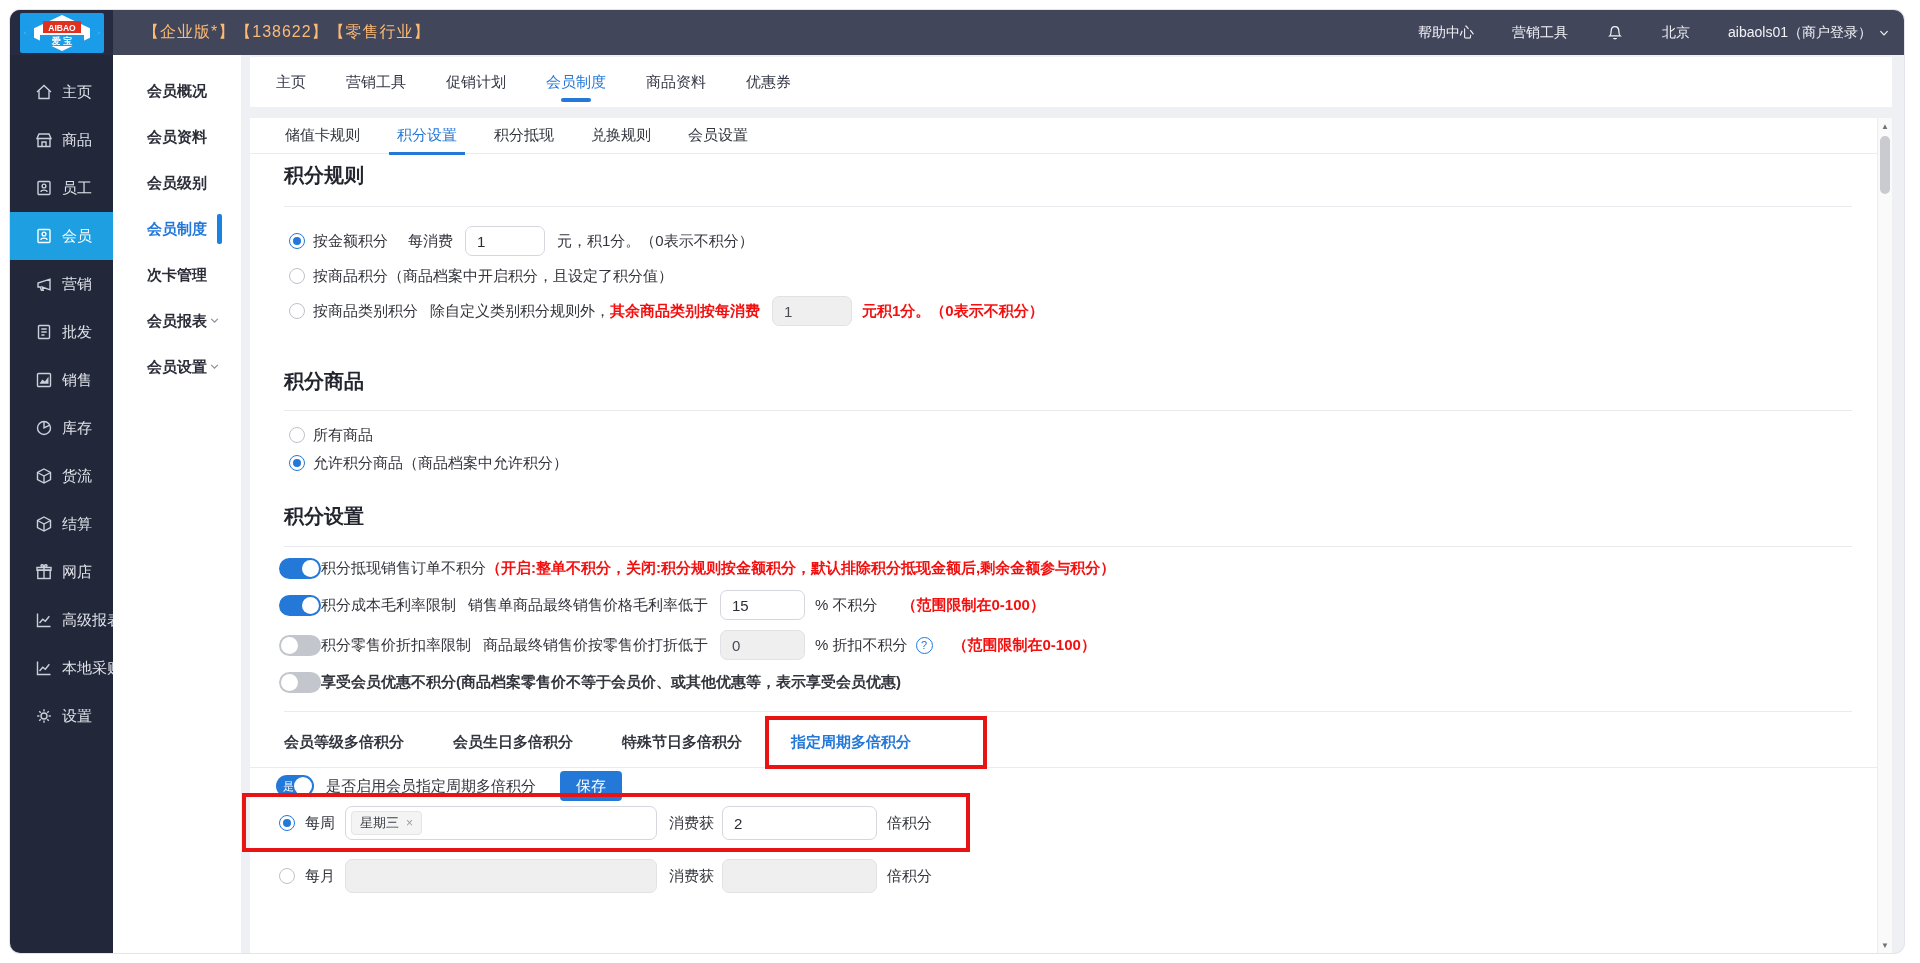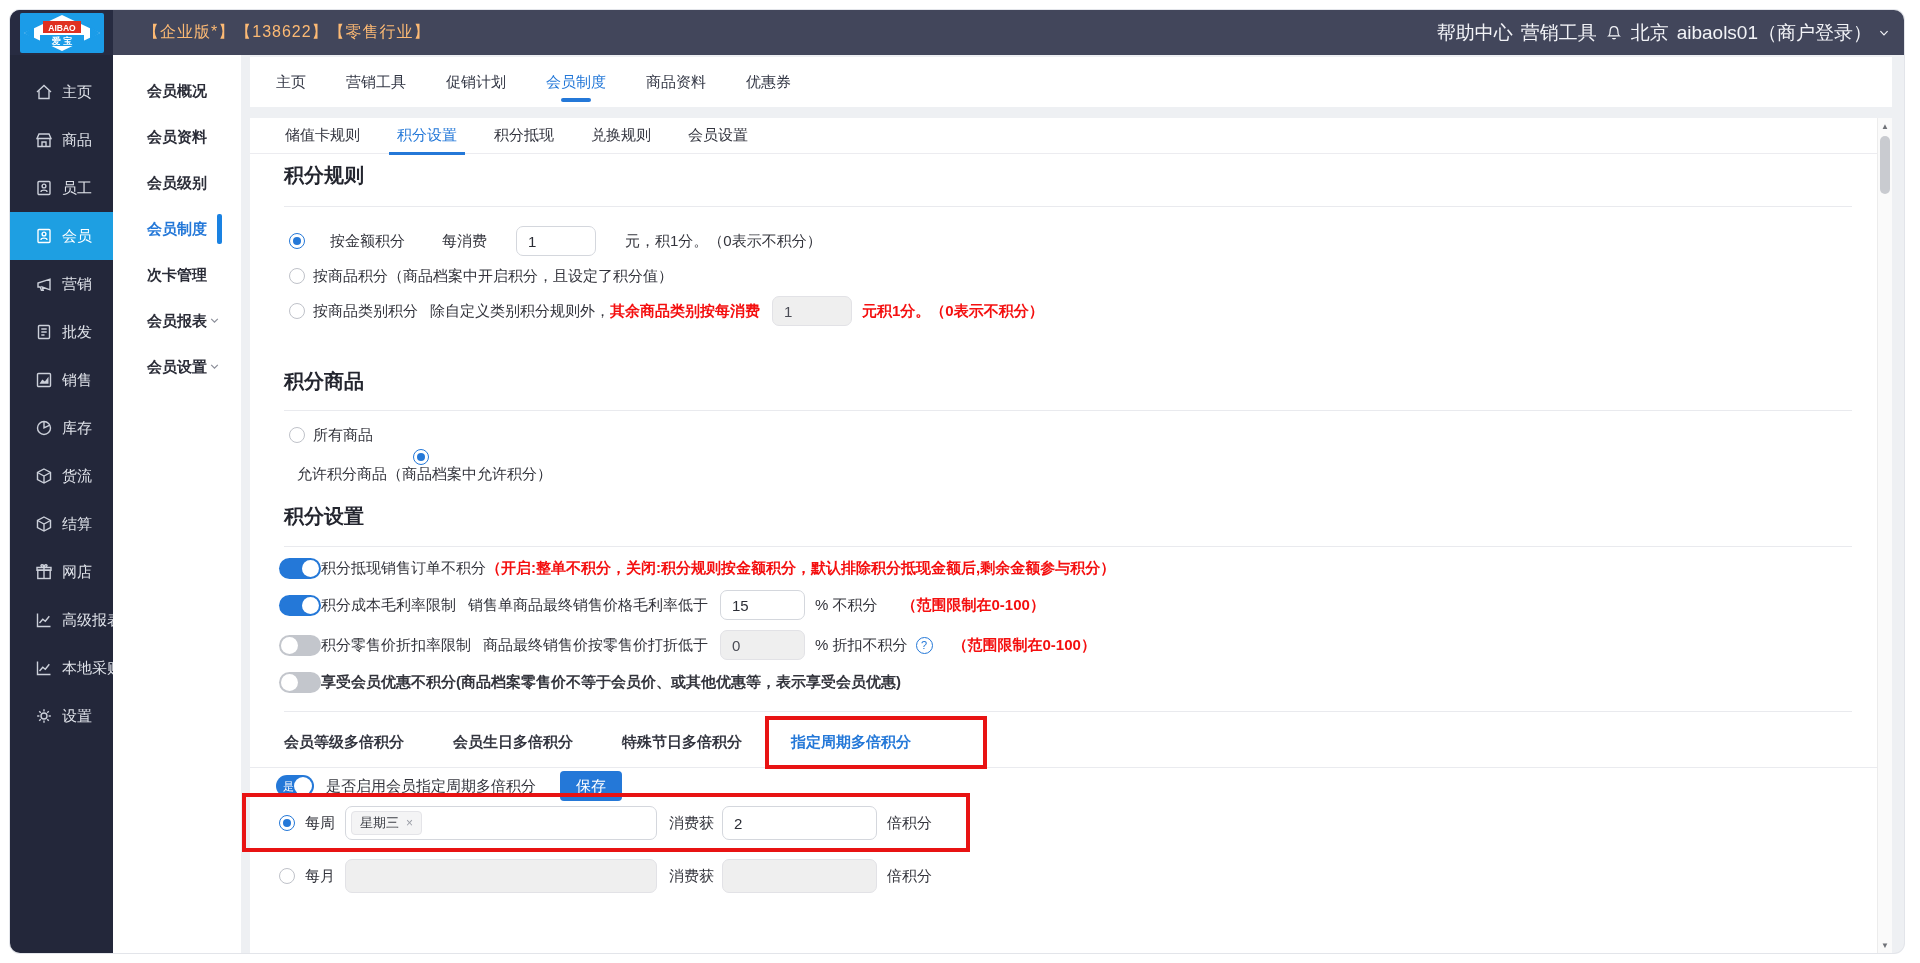--- a/index.html
+++ b/index.html
@@ -3,21 +3,21 @@
 <meta charset="utf-8">
 <style>
   * { margin:0; padding:0; box-sizing:border-box; }
   html,body { width:1920px; height:963px; background:#ffffff; font-family:"Liberation Sans","DejaVu Sans",sans-serif; overflow:hidden; }
   .window { position:absolute; left:10px; top:10px; width:1894px; height:943px; background:#eef0f3; border-radius:10px; overflow:hidden; box-shadow:0 0 0 1px #e3e5ea; }
 
   
   .topbar { position:absolute; left:0; top:0; right:0; height:45px; background:#42465b; display:flex; align-items:center; }
   .logoblock { position:absolute; left:0; top:0; width:103px; height:45px; background:#272b41; display:flex; align-items:center; justify-content:center; }
   .topbar-title { position:absolute; left:133px; top:0; height:45px; display:flex; align-items:center; color:#fdba74; font-size:16px; font-weight:normal; letter-spacing:1px; }
-  .topbar-right { position:absolute; right:14px; top:0; height:45px; display:flex; align-items:center; gap:8px; color:#f2f3f7; font-size:19px; }
+  .topbar-right { position:absolute; right:14px; top:0; height:45px; display:flex; align-items:center; gap:38px; color:#f2f3f7; font-size:14px; }
   .topbar-right .titem { cursor:pointer; display:flex; align-items:center; gap:6px; }
   .icon-svg { display:block; }
 
   
   .sidebar { position:absolute; left:0; top:45px; bottom:0; width:103px; background:#23273a; }
   .nav-item { position:relative; height:48px; display:flex; align-items:center; color:#dfe2e9; font-size:15px; cursor:pointer; }
   .nav-item .nico { position:absolute; left:24px; width:20px; height:20px; }
   .nav-item .nlabel { position:absolute; left:52px; white-space:nowrap; }
   .nav-item.active { background:#1e9fe2; color:#ffffff; }
   .nav-list { position:absolute; top:13px; left:0; right:0; }
@@ -284,21 +284,21 @@
       <div class="stab">储值卡规则</div>
       <div class="stab active">积分设置</div>
       <div class="stab">积分抵现</div>
       <div class="stab">兑换规则</div>
       <div class="stab">会员设置</div>
     </div>
 
     <div class="sec-title" style="top:44px;">积分规则</div>
     <div class="hr" style="top:88px;"></div>
 
-    <div class="row" style="left:39px; top:108px; height:30px;gap:17px;">
+    <div class="row" style="left:39px; top:108px; height:30px;">
       <span class="radio on"></span>
       <span class="ml8">按金额积分</span>
       <span class="ml20">每消费</span>
       <span class="inp ml12">1</span>
       <span class="ml12">元，积1分。（0表示不积分）</span>
     </div>
 
     <div class="row" style="left:39px; top:143px; height:30px;">
       <span class="radio"></span>
       <span class="ml8">按商品积分（商品档案中开启积分，且设定了积分值）</span>
@@ -313,21 +313,21 @@
       <span class="red ml10">元积1分。（0表示不积分）</span>
     </div>
 
     <div class="sec-title" style="top:250px;">积分商品</div>
     <div class="hr" style="top:292px;"></div>
 
     <div class="row" style="left:39px; top:303px; height:28px;">
       <span class="radio"></span>
       <span class="ml8">所有商品</span>
     </div>
-    <div class="row" style="left:39px; top:331px; height:28px;flex-direction:column;">
+    <div class="row" style="left:39px; top:331px; height:28px;">
       <span class="radio on"></span>
       <span class="ml8">允许积分商品（商品档案中允许积分）</span>
     </div>
 
     <div class="sec-title" style="top:385px;">积分设置</div>
     <div class="hr" style="top:428px;"></div>
 
     <div class="row" style="left:29px; top:435px; height:30px;">
       <span class="toggle on"></span>
       <span class="ml14">积分抵现销售订单不积分</span>

